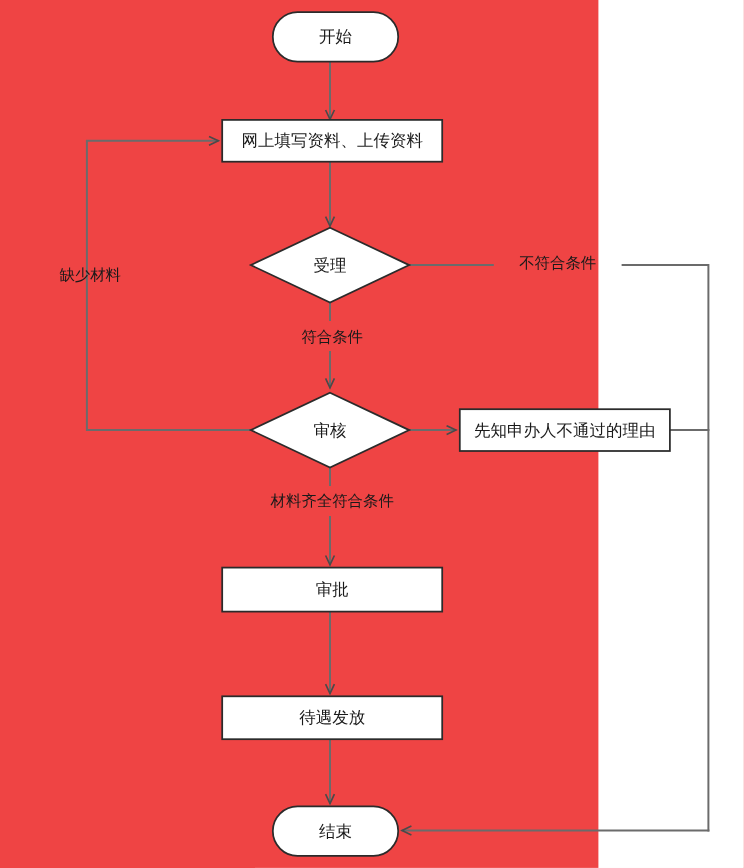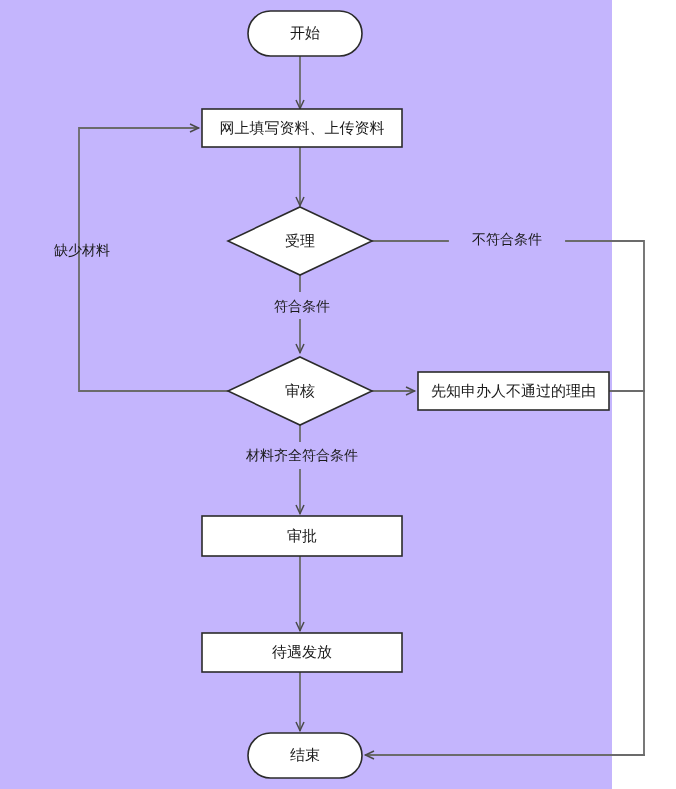--- a/index.html
+++ b/index.html
@@ -8,23 +8,23 @@
     background: #ffffff;
   }
   body {
     width: 676px;
     height: 789px;
     font-family: "Liberation Sans", "DejaVu Sans", sans-serif;
     overflow: hidden;
   }
   #flowchart-root {
     position: relative;
-    width: 612px;
+    width: 544px;
     height: 789px;
-    background: #c4b5fd;
+    background: #ef4444;
   }
   svg#flow-svg {
     position: absolute;
     top: 0;
     left: 0;
     width: 676px;
     height: 789px;
     display: block;
   }
   .node-shape {

